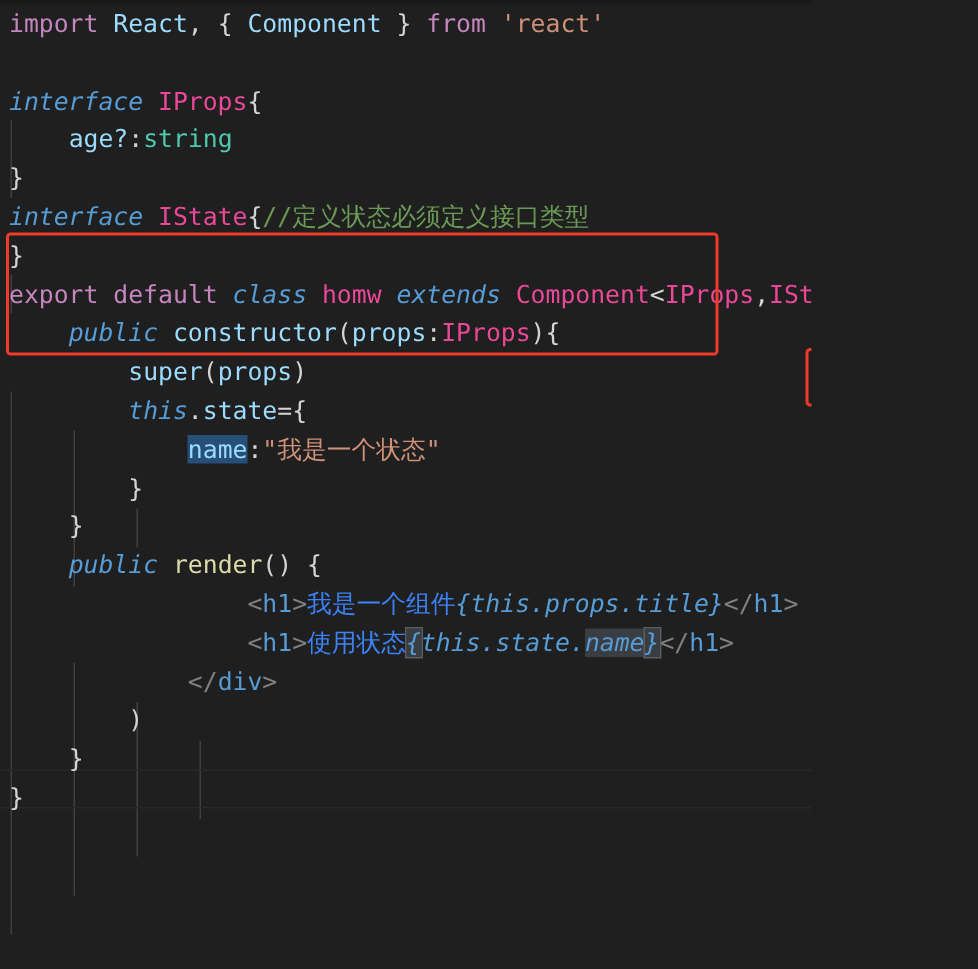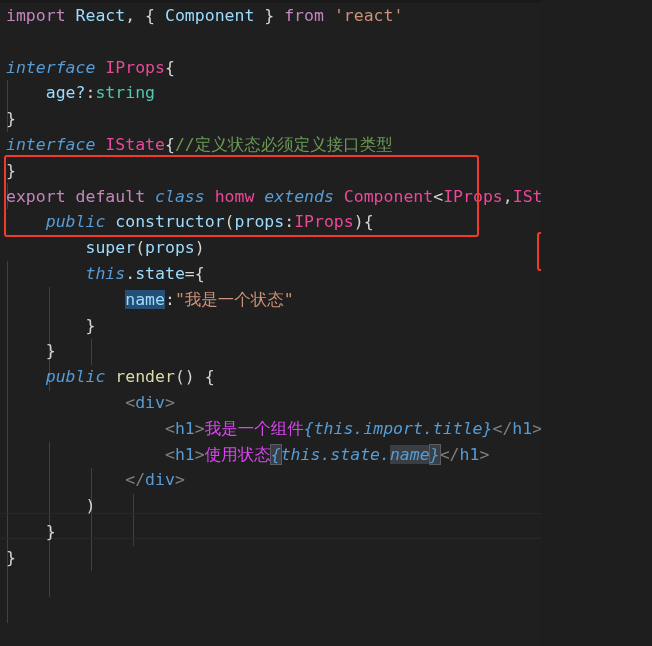--- a/index.html
+++ b/index.html
@@ -64,21 +64,21 @@
   .blue    { color: #569cd6; font-style: italic; }  
   .lblue   { color: #9cdcfe; }  
   .teal    { color: #ec4899; }  
   .green   { color: #6a9955; }  
   .gstr    { color: #4ec9b0; }  
   .str     { color: #ce9178; }  
   .yellow  { color: #dcdcaa; }  
   .plain   { color: #d4d4d4; }  
   .gray    { color: #808080; }  
   .jsxtag  { color: #569cd6; }  
-  .white   { color: #d946ef; text-align: right; }
+  .white   { color: #3b82f6; text-align: right; }
 
   
   .sel-word { background: #264f78; }           
   .occ-word { background: #3a3d41; }           
   .brkt {
     background: #3a3d41;
     outline: 1px solid #5a5d61;
   }
 
   
@@ -149,23 +149,22 @@
 
     <div class="line"><span class="plain">            </span><span class="lblue sel-word">name</span><span class="plain">:</span><span class="str">"我是一个状态"</span></div>
 
     <div class="line"><span class="plain">        </span><span class="plain">}</span></div>
 
     <div class="line"><span class="plain">    </span><span class="plain">}</span></div>
 
     <div class="line"><span class="plain">    </span><span class="blue">public</span><span class="plain"> </span><span class="yellow">render</span><span class="plain">(</span><span class="plain">)</span><span class="plain"> </span><span class="plain">{</span></div>
 
 
-    <div class="line"><span class="plain">            </span><span class="gray">&lt;</span><span class="jsxtag">div</span><span class="gray">&gt;</span></div>
 
-    <div class="line"><span class="plain">                </span><span class="gray">&lt;</span><span class="jsxtag">h1</span><span class="gray">&gt;</span><span class="white">我是一个组件</span><span class="blue">{this.import.title}</span><span class="gray">&lt;</span><span class="gray">/</span><span class="jsxtag">h1</span><span class="gray">&gt;</span></div>
+    <div class="line"><span class="plain">                </span><span class="gray">&lt;</span><span class="jsxtag">h1</span><span class="gray">&gt;</span><span class="white">我是一个组件</span><span class="blue">{this.props.title}</span><span class="gray">&lt;</span><span class="gray">/</span><span class="jsxtag">h1</span><span class="gray">&gt;</span></div>
 
     <div class="line"><span class="plain">                </span><span class="gray">&lt;</span><span class="jsxtag">h1</span><span class="gray">&gt;</span><span class="white">使用状态</span><span class="blue brkt">{</span><span class="blue">this</span><span class="blue">.</span><span class="blue">state</span><span class="blue">.</span><span class="blue occ-word">name</span><span class="blue brkt">}</span><span class="gray">&lt;</span><span class="gray">/</span><span class="jsxtag">h1</span><span class="gray">&gt;</span></div>
 
     <div class="line"><span class="plain">            </span><span class="gray">&lt;</span><span class="gray">/</span><span class="jsxtag">div</span><span class="gray">&gt;</span></div>
 
     <div class="line"><span class="plain">        </span><span class="plain">)</span></div>
 
     <div class="line"><span class="plain">    </span><span class="plain">}</span></div>
 
     <div class="line"><span class="plain">}</span></div>

